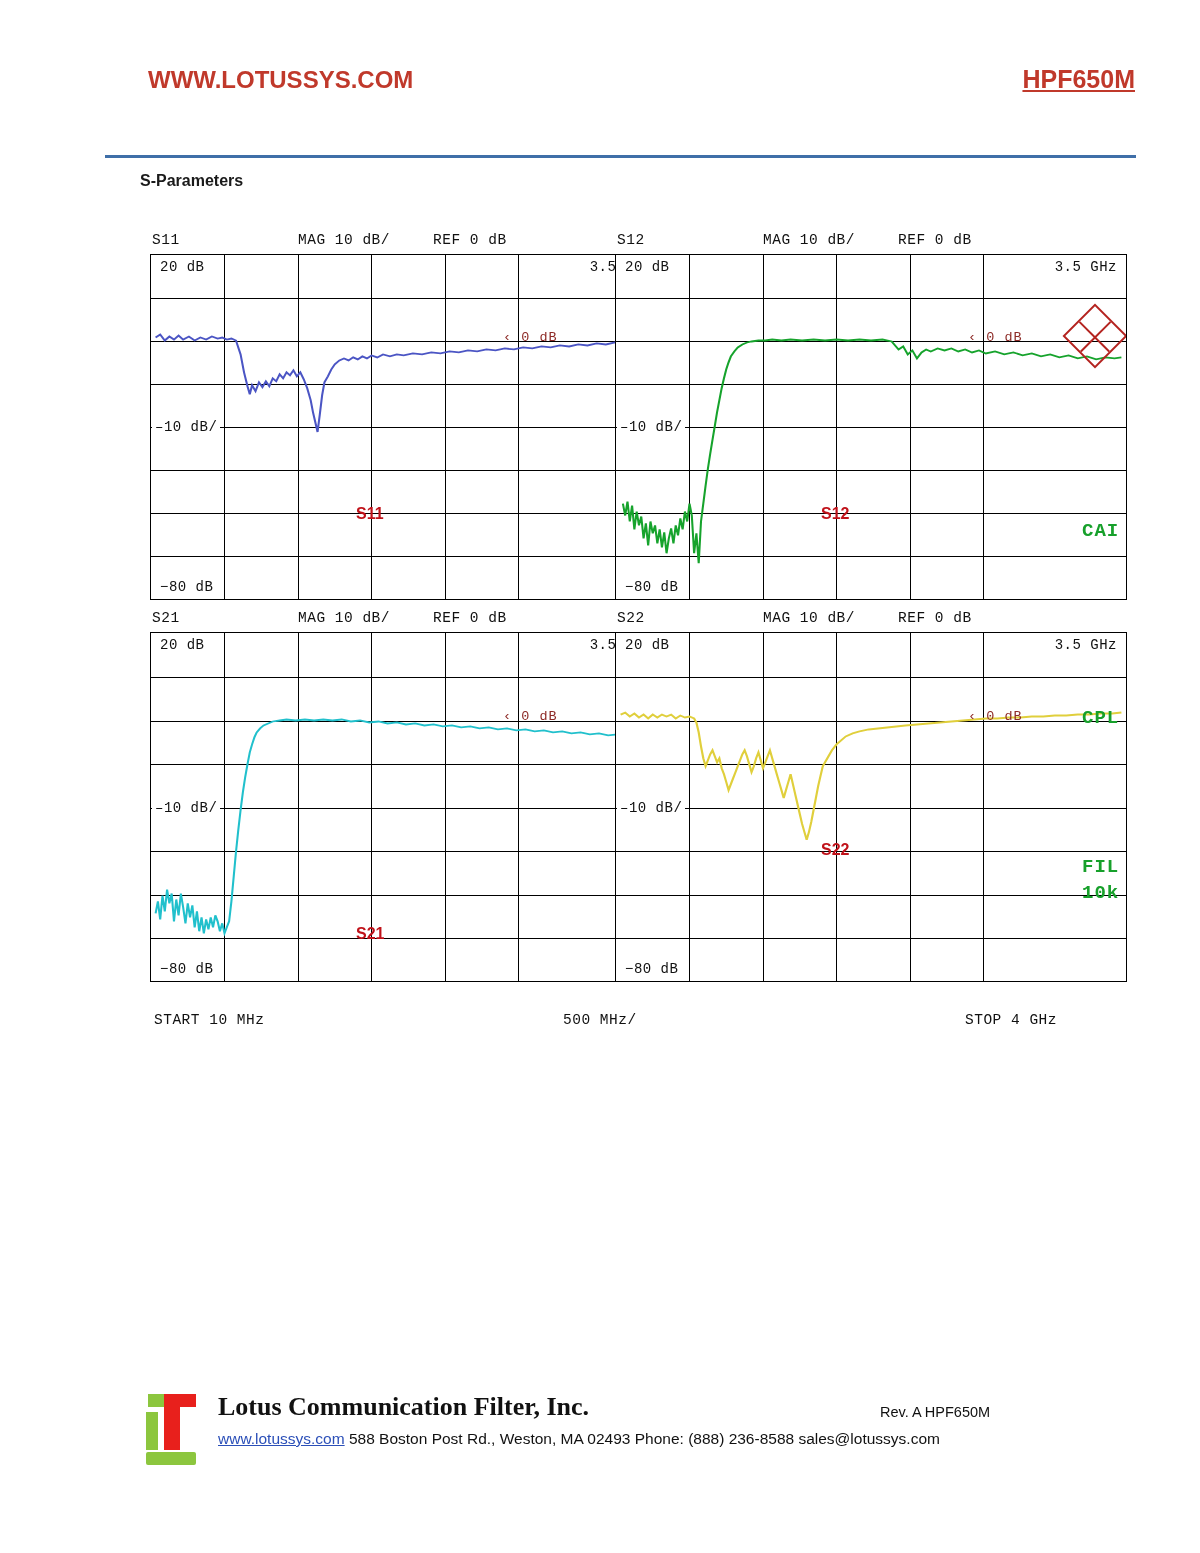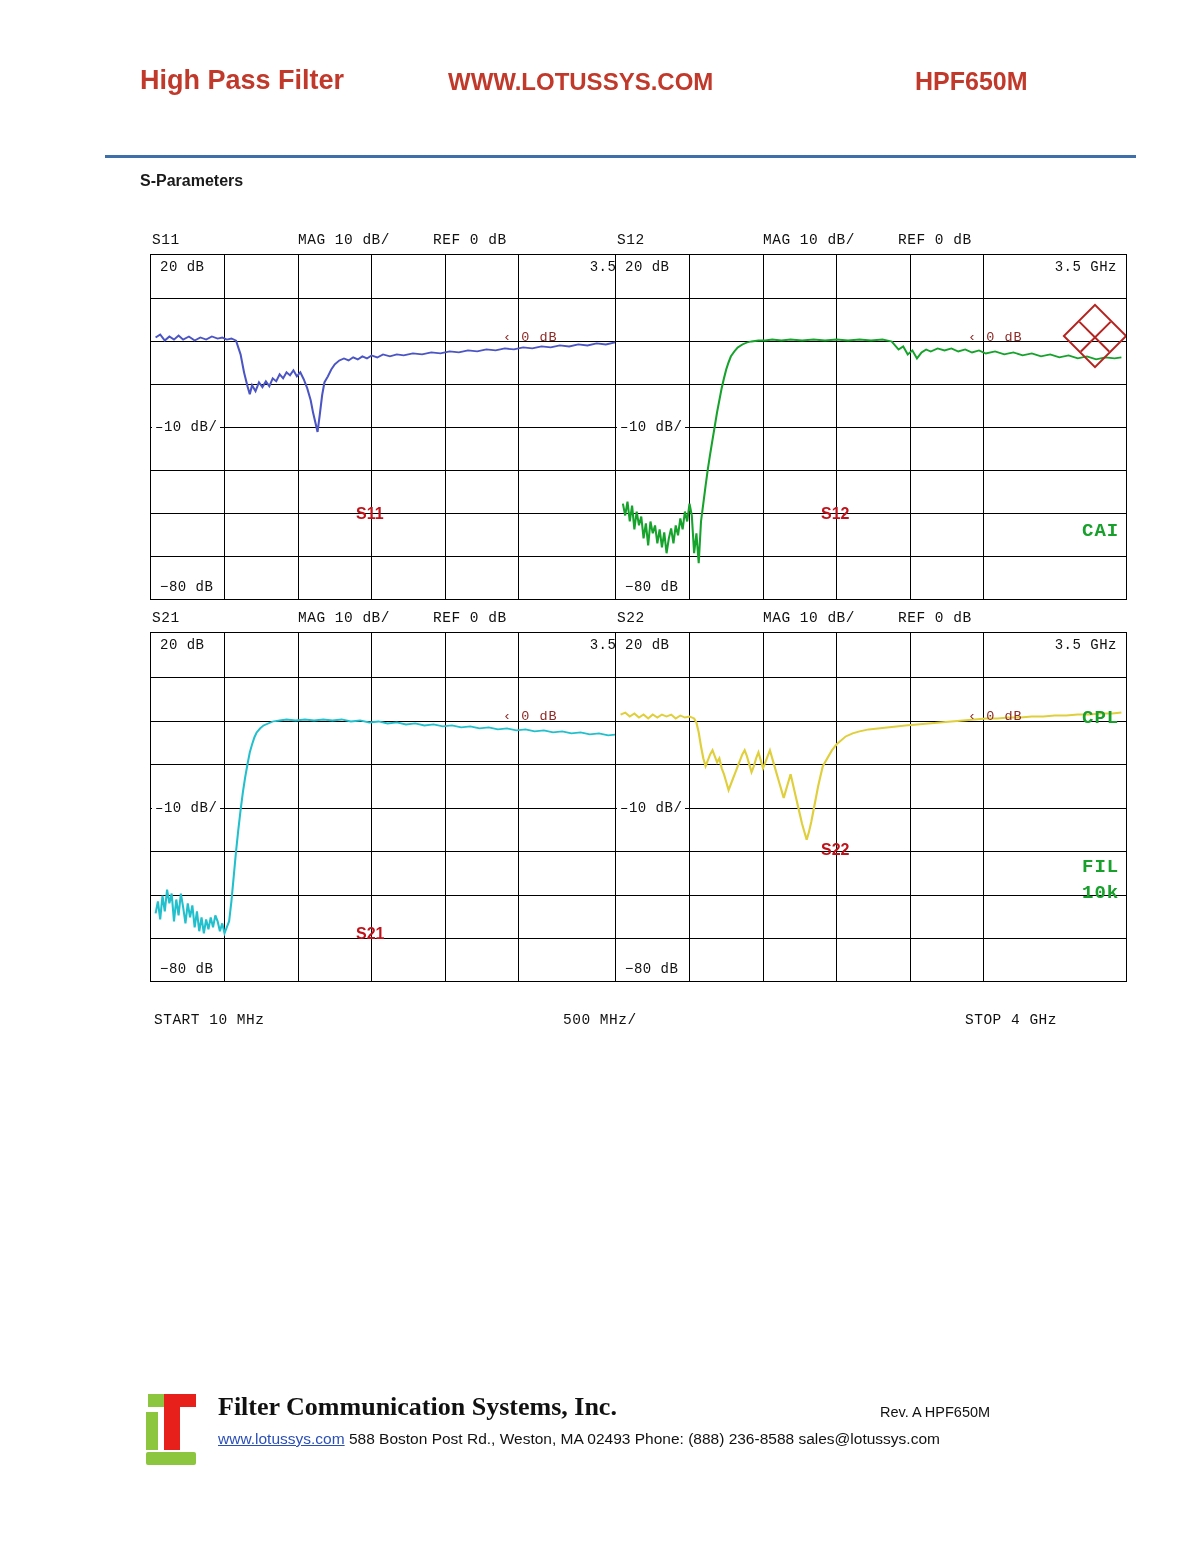--- a/index.html
+++ b/index.html
@@ -45,21 +45,23 @@
     font-size: 24px;
     color: #c0392b;
     flex: 1;
     text-align: left;
     padding-left: 8px;
   }
   .header .partno {
     font-weight: bold;
     font-size: 25px;
     color: #c0392b;
+    text-align: right;
     width: 220px;
+    text-decoration: underline;
   }
   .hrule {
     position: absolute;
     left: 105px;
     top: 155px;
     width: 1031px;
     height: 3px;
     background: #3f6fa8;
   }
 
@@ -289,21 +291,20 @@
   .addr a {
     color: #2b4fb8;
     text-decoration: underline;
   }
 </style>
 </head>
 <body>
 
 <div class="header">
   <div class="header-row">
-    <div class="prod-type">High Pass Filter</div>
     <div class="website">WWW.LOTUSSYS.COM</div>
     <div class="partno">HPF650M</div>
   </div>
 </div>
 <div class="hrule"></div>
 
 <div class="section-title">S-Parameters</div>
 
 <div class="plots">
   <div class="plot-grid">
@@ -457,19 +458,19 @@
 
 <div class="page-footer">
   <div class="pf-inner">
     <div class="logo">
       <div class="bar-top"></div>
       <div class="bar-top2"></div>
       <div class="left-col"></div>
       <div class="stem"></div>
       <div class="bar-bot"></div>
     </div>
-    <div class="company">Filter Communication Systems, Inc.</div>
+    <div class="company">Lotus Communication Filter, Inc.</div>
     <div class="rev">Rev. A  HPF650M</div>
     <div class="addr">
       <a href="#">www.lotussys.com</a><span> 588 Boston Post Rd., Weston, MA 02493 Phone: (888) 236-8588 sales@lotussys.com</span>
     </div>
   </div>
 </div>
 
 </body></html>

